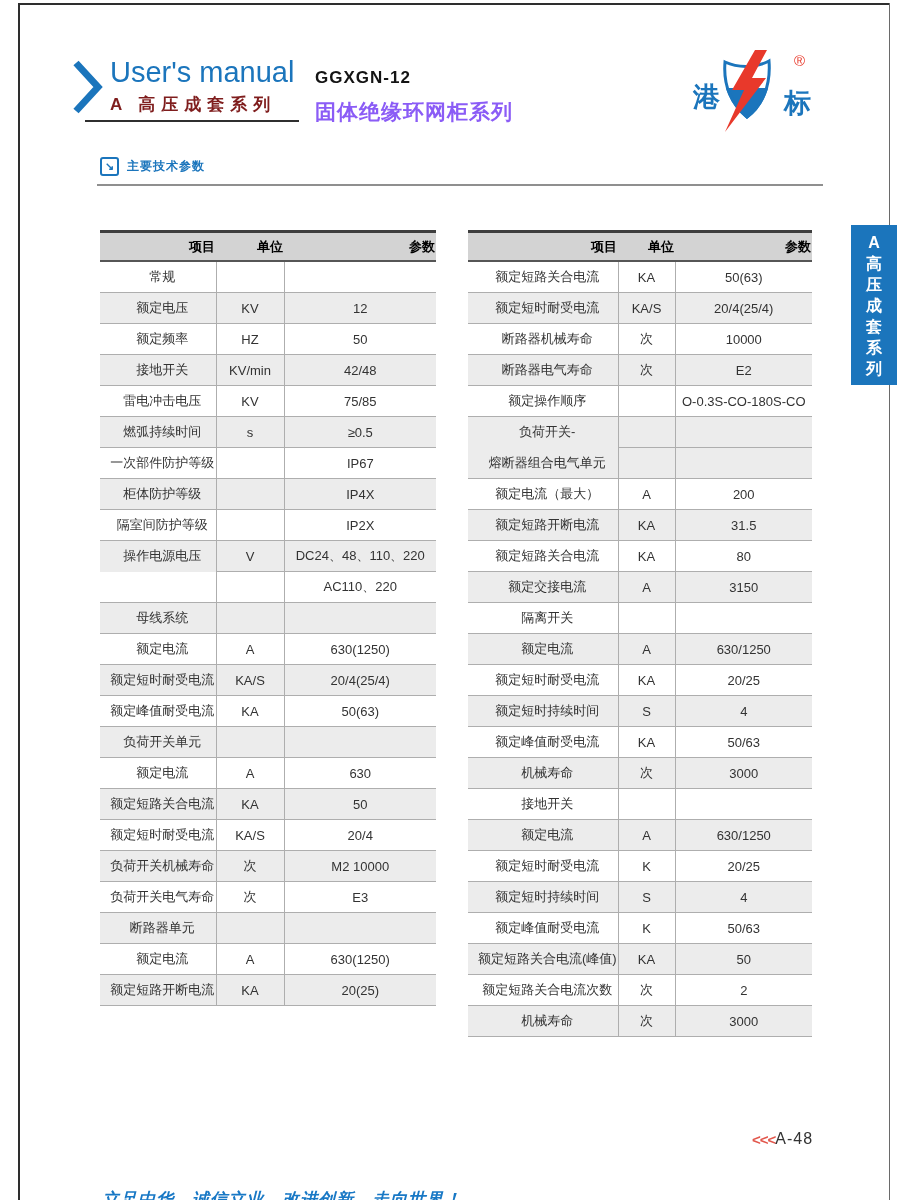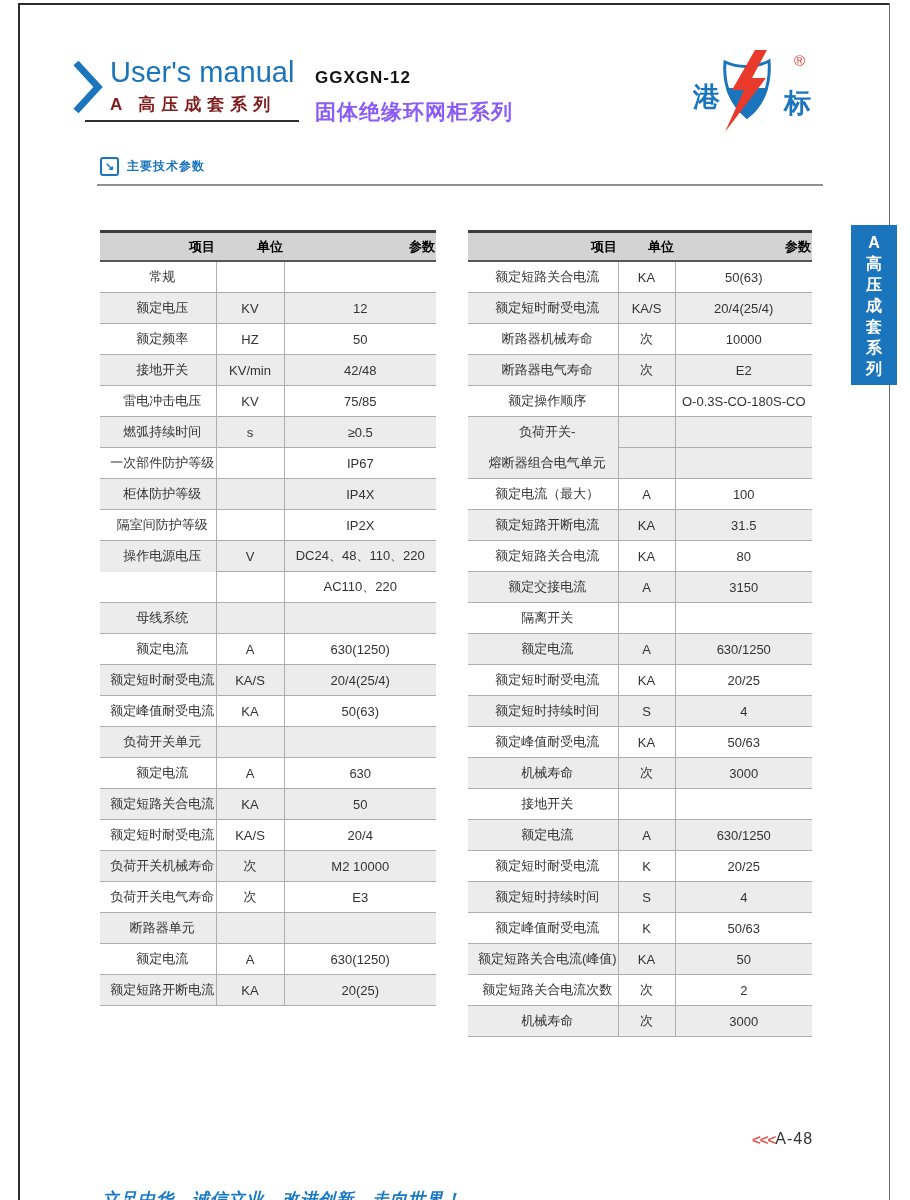--- a/index.html
+++ b/index.html
@@ -277,21 +277,21 @@
             <td class="value"></td>
           </tr>
           <tr class="shade">
             <td class="item join">熔断器组合电气单元</td>
             <td class="unit"></td>
             <td class="value"></td>
           </tr>
           <tr>
             <td class="item">额定电流（最大）</td>
             <td class="unit">A</td>
-            <td class="value">100</td>
+            <td class="value">200</td>
           </tr>
           <tr class="shade">
             <td class="item">额定短路开断电流</td>
             <td class="unit">KA</td>
             <td class="value">31.5</td>
           </tr>
           <tr>
             <td class="item">额定短路关合电流</td>
             <td class="unit">KA</td>
             <td class="value">80</td>

